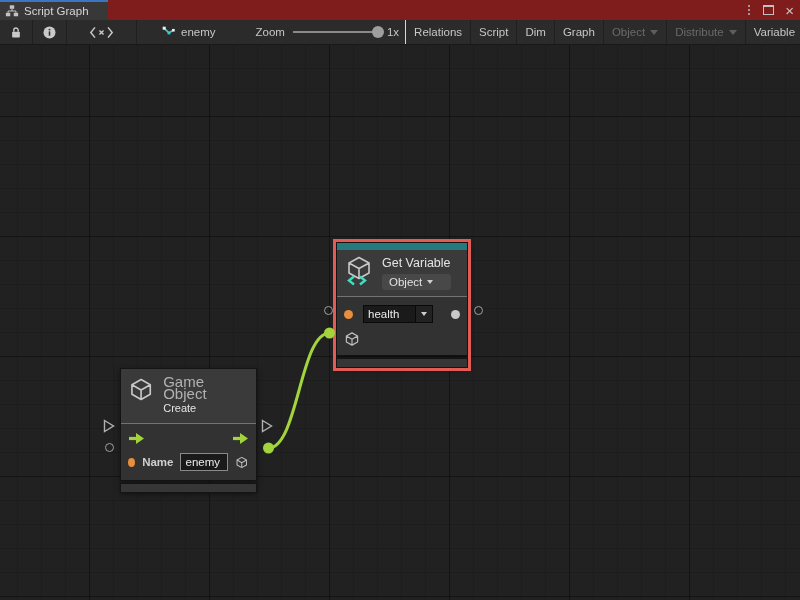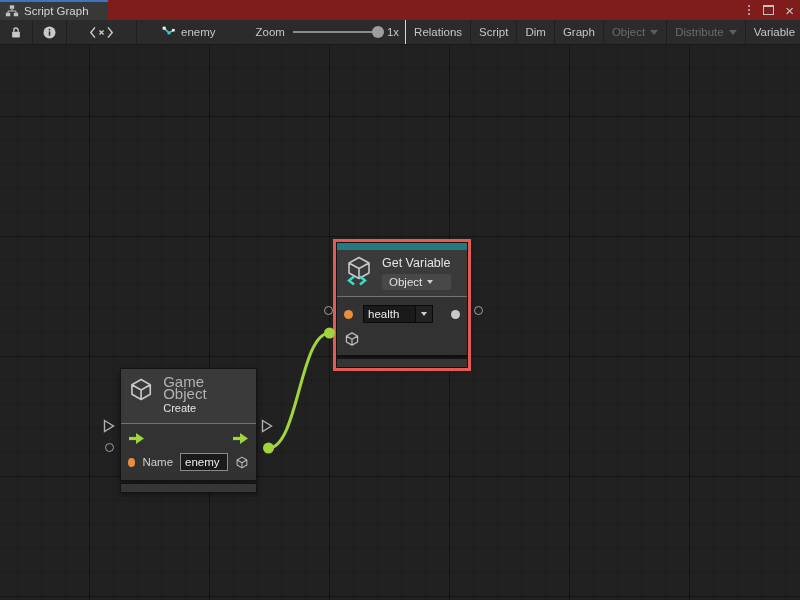--- a/index.html
+++ b/index.html
@@ -68,21 +68,21 @@
   .port-tri { position:absolute; z-index:4; }
 
   .field { background:#1a1a1a; border:1px solid #0a0a0a; color:#ececec; font-family:"Liberation Sans",sans-serif;
            font-size:11.5px; height:18px; padding:0 4px; }
   .field-light { border-color:#8a8a8a; }
   .dd-box { width:17px; height:18px; background:#222222; border:1px solid #0a0a0a; border-left:none;
             display:flex; align-items:center; justify-content:center; }
   .dd-box .tri, .chip .tri { width:0; height:0; border-left:3.5px solid transparent; border-right:3.5px solid transparent; border-top:4.5px solid #cfcfcf; }
   .chip { display:inline-flex; align-items:center; gap:5px; background:#484848; border-radius:3px;
           padding:2px 7px; font-size:11.5px; color:#e0e0e0; margin-top:3px; }
-  .port-label { font-size:11.5px; color:#cfcfcf; }
+  .port-label { font-size:11.5px; color:#cfcfcf;font-weight:bold; }
   .spacer { flex:1; }
 </style>
 </head>
 <body>
 
 <div class="tabbar">
   <div class="tab">
     <svg width="14" height="14" viewBox="0 0 16 16">
       <rect x="5.5" y="1.5" width="5" height="4" fill="#c2c2c2"></rect>
       <path d="M8 5.5 V8 M3.5 8 H12.5 M3.5 8 V10 M12.5 8 V10" stroke="#c2c2c2" fill="none" stroke-width="1.2"></path>

